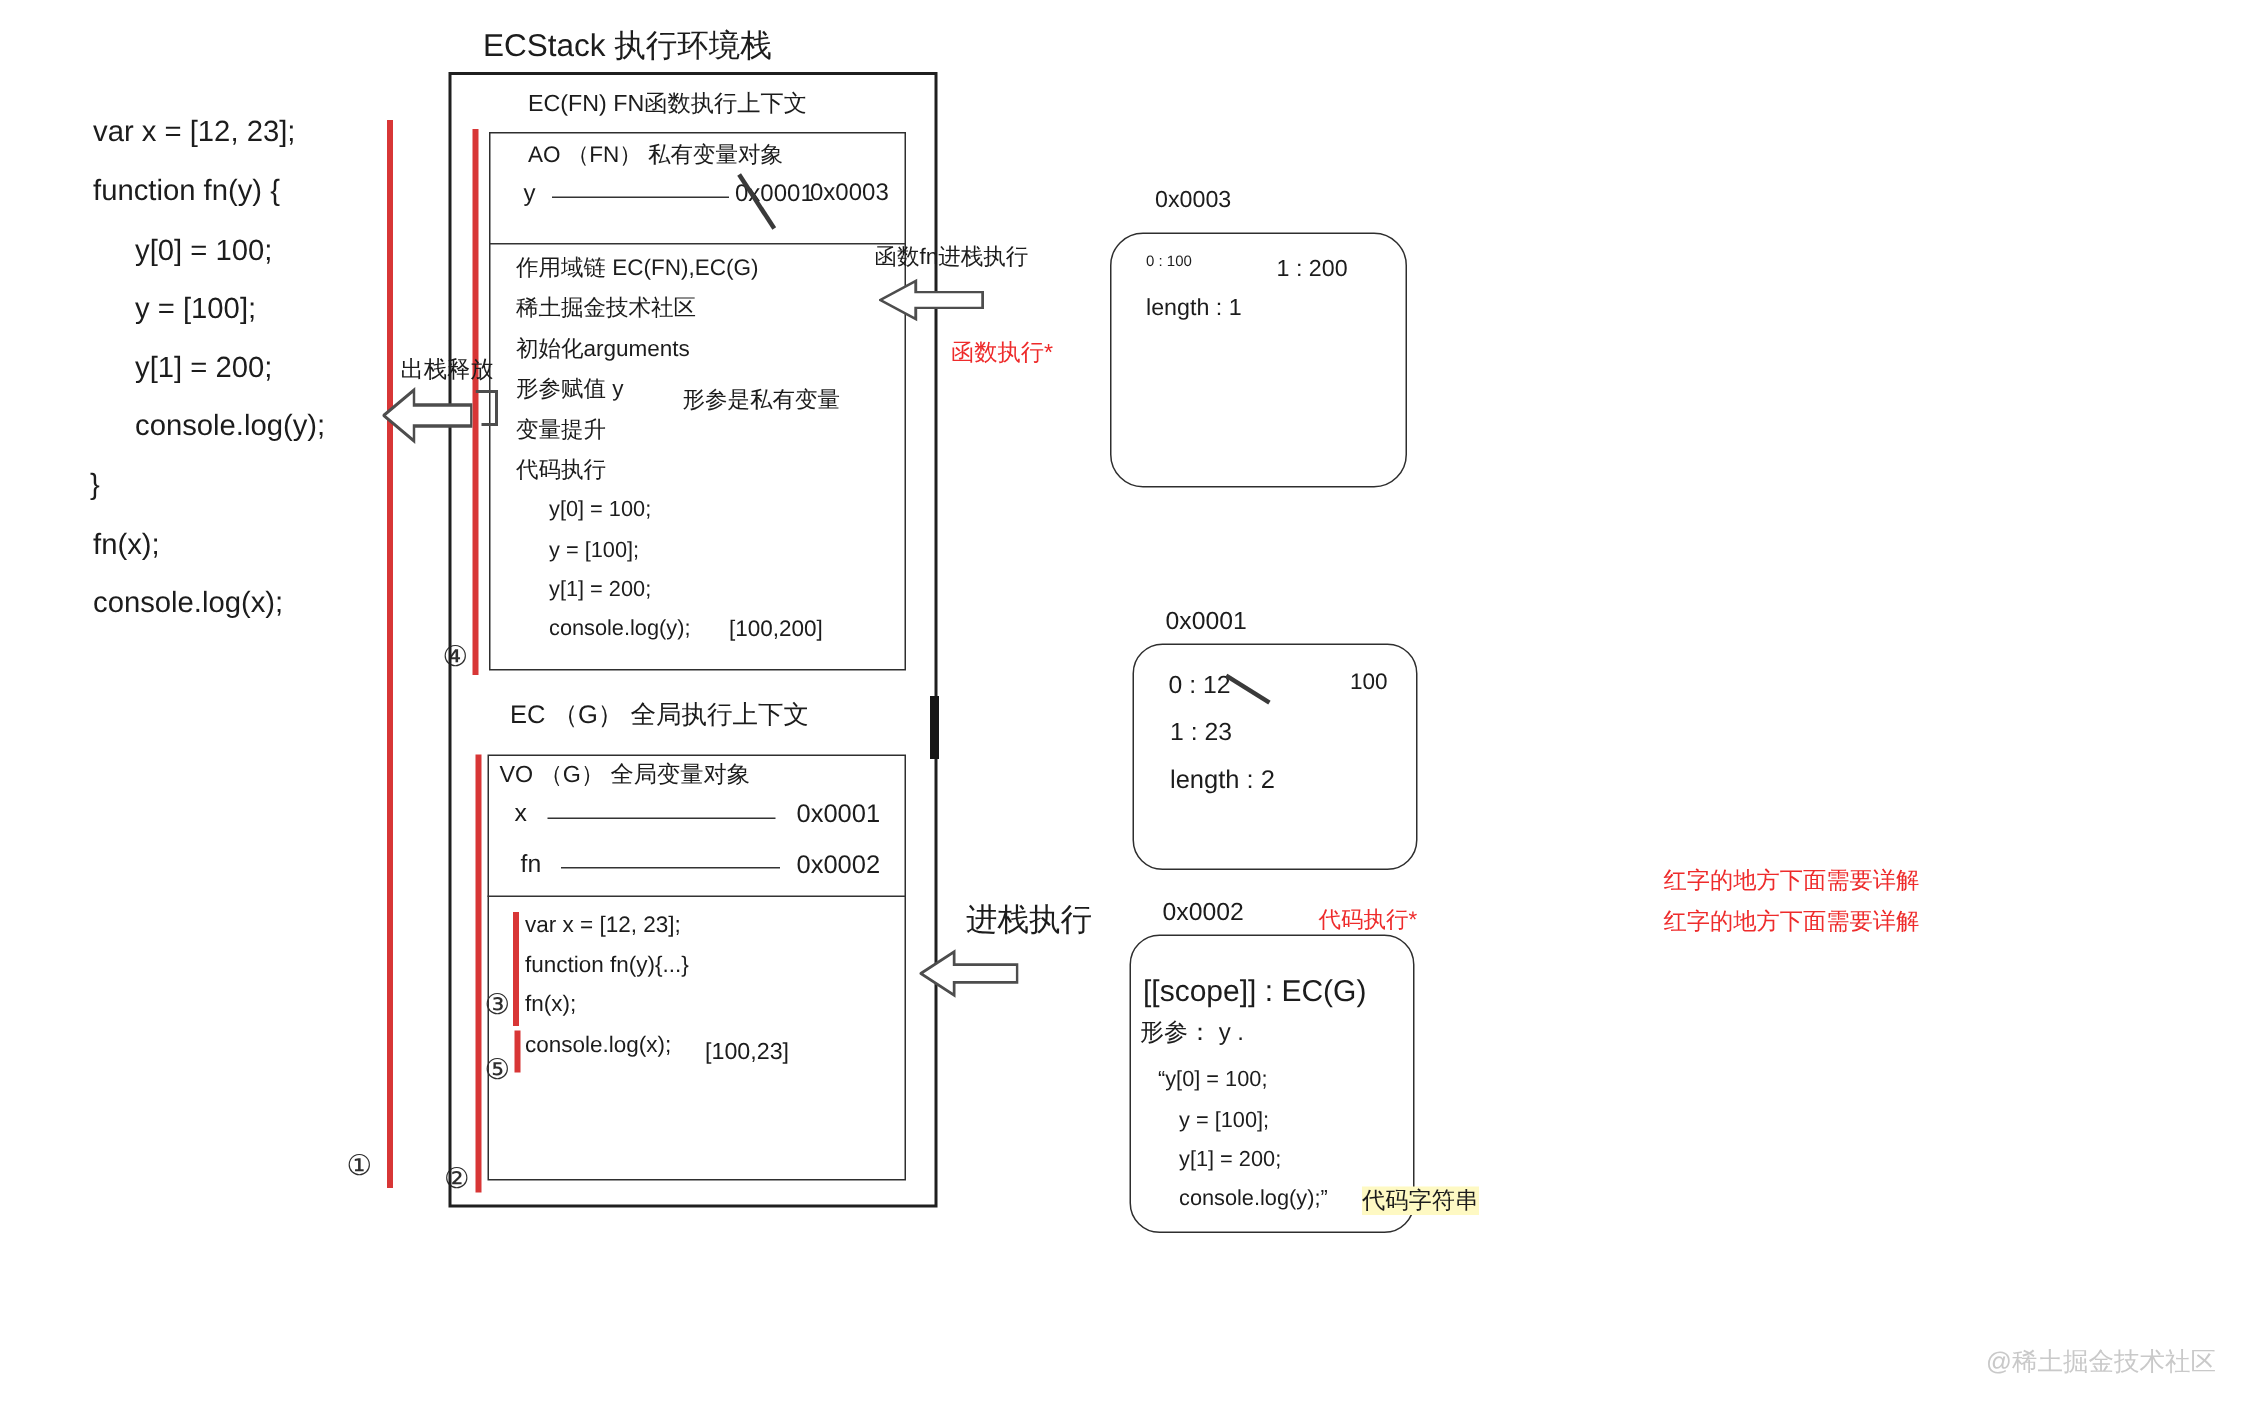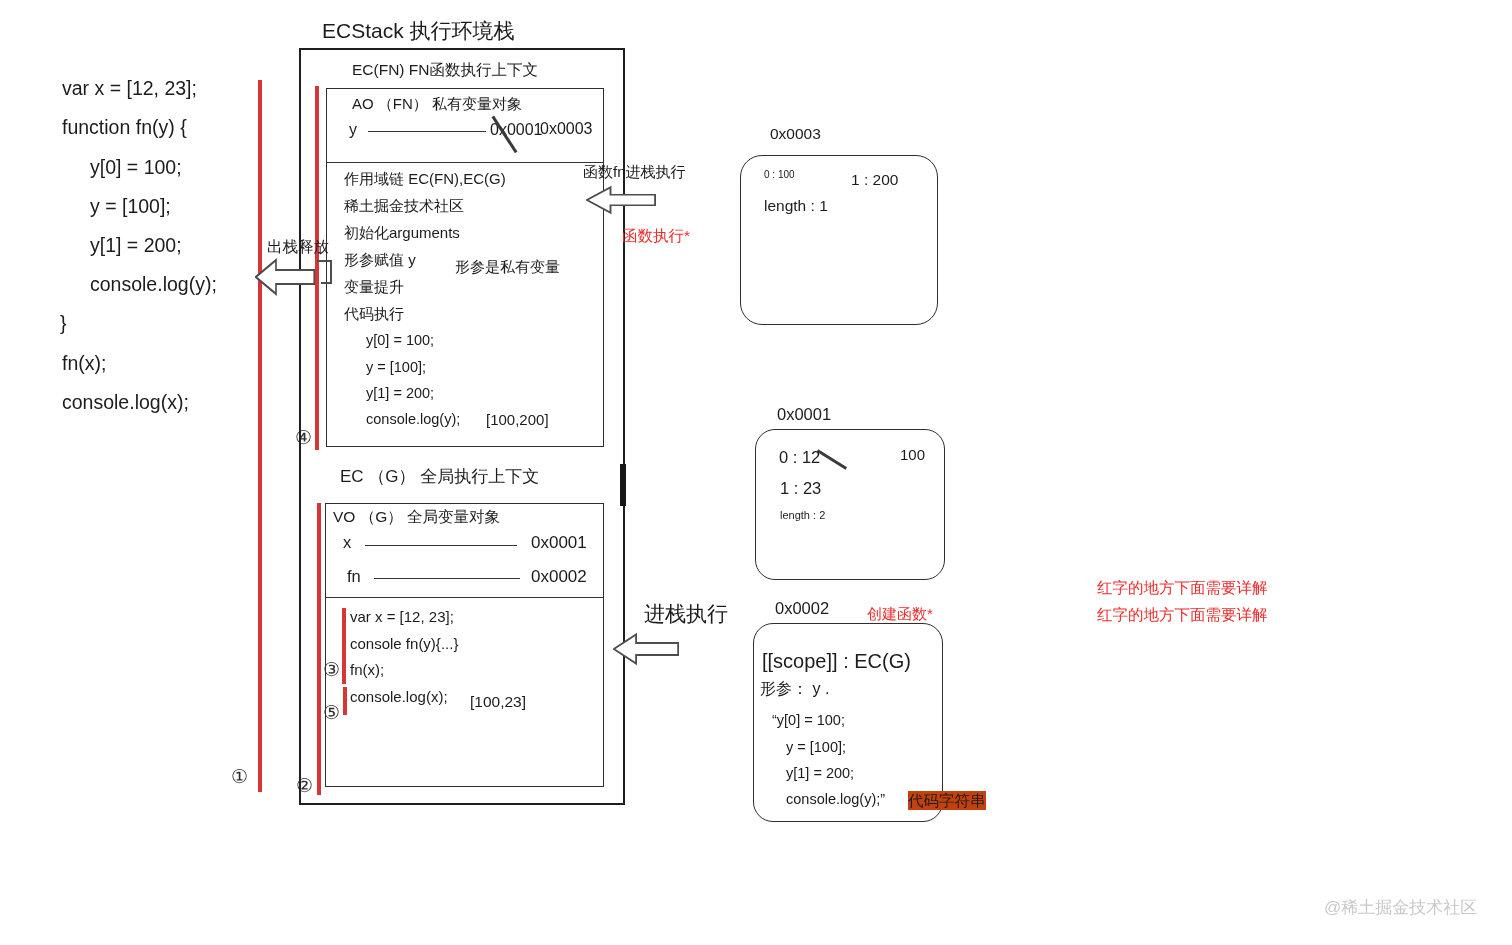--- a/index.html
+++ b/index.html
@@ -6,21 +6,21 @@
   body{width:1512px;height:945px;position:relative;overflow:hidden;
        font-family:"Liberation Sans",sans-serif;color:#1c1c1c;}
   .t{position:absolute;white-space:nowrap;line-height:1.25;}
   .box{position:absolute;border:1.5px solid #2e2e2e;background:transparent;box-sizing:border-box;}
   .outer{border:2px solid #1f1f1f;}
   .rbox{border-radius:22px;}
   .hline{position:absolute;height:0;border-top:1.6px solid #333;}
   .rl{position:absolute;width:4px;background:#d83636;}
   .rls{position:absolute;width:3.5px;background:#d83636;}
   .slash{position:absolute;background:#3a3a3a;}
-  .red{color:#ee2b2b;}
+  .red{color:#ee2b2b;margin-left:12px;}
   .circ{position:absolute;font-size:19px;color:#2e2e2e;}
   .arrow{position:absolute;}
   .code{font-size:19.5px;}
   .wm{color:#c9c9c9;}
 </style>
 </head>
 <body>
 
 <div class="t" style="left:322px;top:18px;font-size:21px;font-weight:500">ECStack 执行环境栈</div>
 
@@ -91,21 +91,21 @@
 <div class="hline" style="left:325px;top:597px;width:279px"></div>
 <div class="t" style="left:333px;top:507px;font-size:15.5px">VO （G） 全局变量对象</div>
 <div class="t" style="left:343px;top:532px;font-size:16.5px">x</div>
 <div class="hline" style="left:365px;top:545px;width:152px"></div>
 <div class="t" style="left:531px;top:532px;font-size:17px">0x0001</div>
 <div class="t" style="left:347px;top:566px;font-size:16.5px">fn</div>
 <div class="hline" style="left:374px;top:578px;width:146px"></div>
 <div class="t" style="left:531px;top:566px;font-size:17px">0x0002</div>
 
 <div class="t" style="left:350px;top:608px;font-size:15px">var x = [12, 23];</div>
-<div class="t" style="left:350px;top:635px;font-size:15px">console fn(y){...}</div>
+<div class="t" style="left:350px;top:635px;font-size:15px">function fn(y){...}</div>
 <div class="t" style="left:350px;top:661px;font-size:15px">fn(x);</div>
 <div class="t" style="left:350px;top:688px;font-size:15px">console.log(x);</div>
 <div class="t" style="left:470px;top:692px;font-size:15.5px">[100,23]</div>
 
 <div class="t" style="left:644px;top:601px;font-size:21px">进栈执行</div>
 <svg class="arrow" style="left:613px;top:632px;z-index:2" width="66" height="34" viewBox="0 0 80 40" preserveAspectRatio="none">
   <polygon points="1,20 28,3 28,13 79,13 79,27 28,27 28,37" fill="#ffffff" stroke="#4d4d4d" stroke-width="2.2"></polygon>
 </svg>
 
 <div class="t" style="left:770px;top:124px;font-size:15.5px">0x0003</div>
@@ -113,29 +113,29 @@
 <div class="t" style="left:764px;top:169px;font-size:10px">0 : 100</div>
 <div class="t" style="left:851px;top:170px;font-size:15.5px">1 : 200</div>
 <div class="t" style="left:764px;top:196px;font-size:15.5px">length : 1</div>
 
 <div class="t" style="left:777px;top:404px;font-size:16.5px">0x0001</div>
 <div class="box rbox" style="left:755px;top:429px;width:190px;height:151px;border-radius:20px"></div>
 <div class="t" style="left:779px;top:447px;font-size:16.5px">0 : 12</div>
 <div class="slash" style="left:815px;top:458px;width:34px;height:2.5px;transform:rotate(32deg)"></div>
 <div class="t" style="left:900px;top:446px;font-size:15px">100</div>
 <div class="t" style="left:780px;top:478px;font-size:16.5px">1 : 23</div>
-<div class="t" style="left:780px;top:509px;font-size:11px">length : 2</div>
+<div class="t" style="left:780px;top:509px;font-size:17px">length : 2</div>
 
 <div class="t" style="left:775px;top:598px;font-size:16.5px">0x0002</div>
-<div class="t red" style="left:867px;top:605px;font-size:15px">创建函数*</div>
+<div class="t red" style="left:867px;top:605px;font-size:15px">代码执行*</div>
 <div class="box rbox" style="left:753px;top:623px;width:190px;height:199px;border-radius:20px"></div>
 <div class="t" style="left:762px;top:649px;font-size:20px">[[scope]] : EC(G)</div>
 <div class="t" style="left:760px;top:679px;font-size:16px">形参：  y .</div>
 <div class="t" style="left:772px;top:711px;font-size:14.5px">“y[0] = 100;</div>
 <div class="t" style="left:786px;top:738px;font-size:14.5px">y = [100];</div>
 <div class="t" style="left:786px;top:764px;font-size:14.5px">y[1] = 200;</div>
 <div class="t" style="left:786px;top:790px;font-size:14.5px">console.log(y);”</div>
-<div class="t" style="left:908px;top:791px;font-size:15.5px;background:#c2410c">代码字符串</div>
+<div class="t" style="left:908px;top:791px;font-size:15.5px;background:#fef9c3">代码字符串</div>
 
 <div class="t red" style="left:1097px;top:578px;font-size:15.5px">红字的地方下面需要详解</div>
 <div class="t red" style="left:1097px;top:605px;font-size:15.5px">红字的地方下面需要详解</div>
 
 <div class="t wm" style="left:1324px;top:897px;font-size:17px">@稀土掘金技术社区</div>
 
 </body></html>

